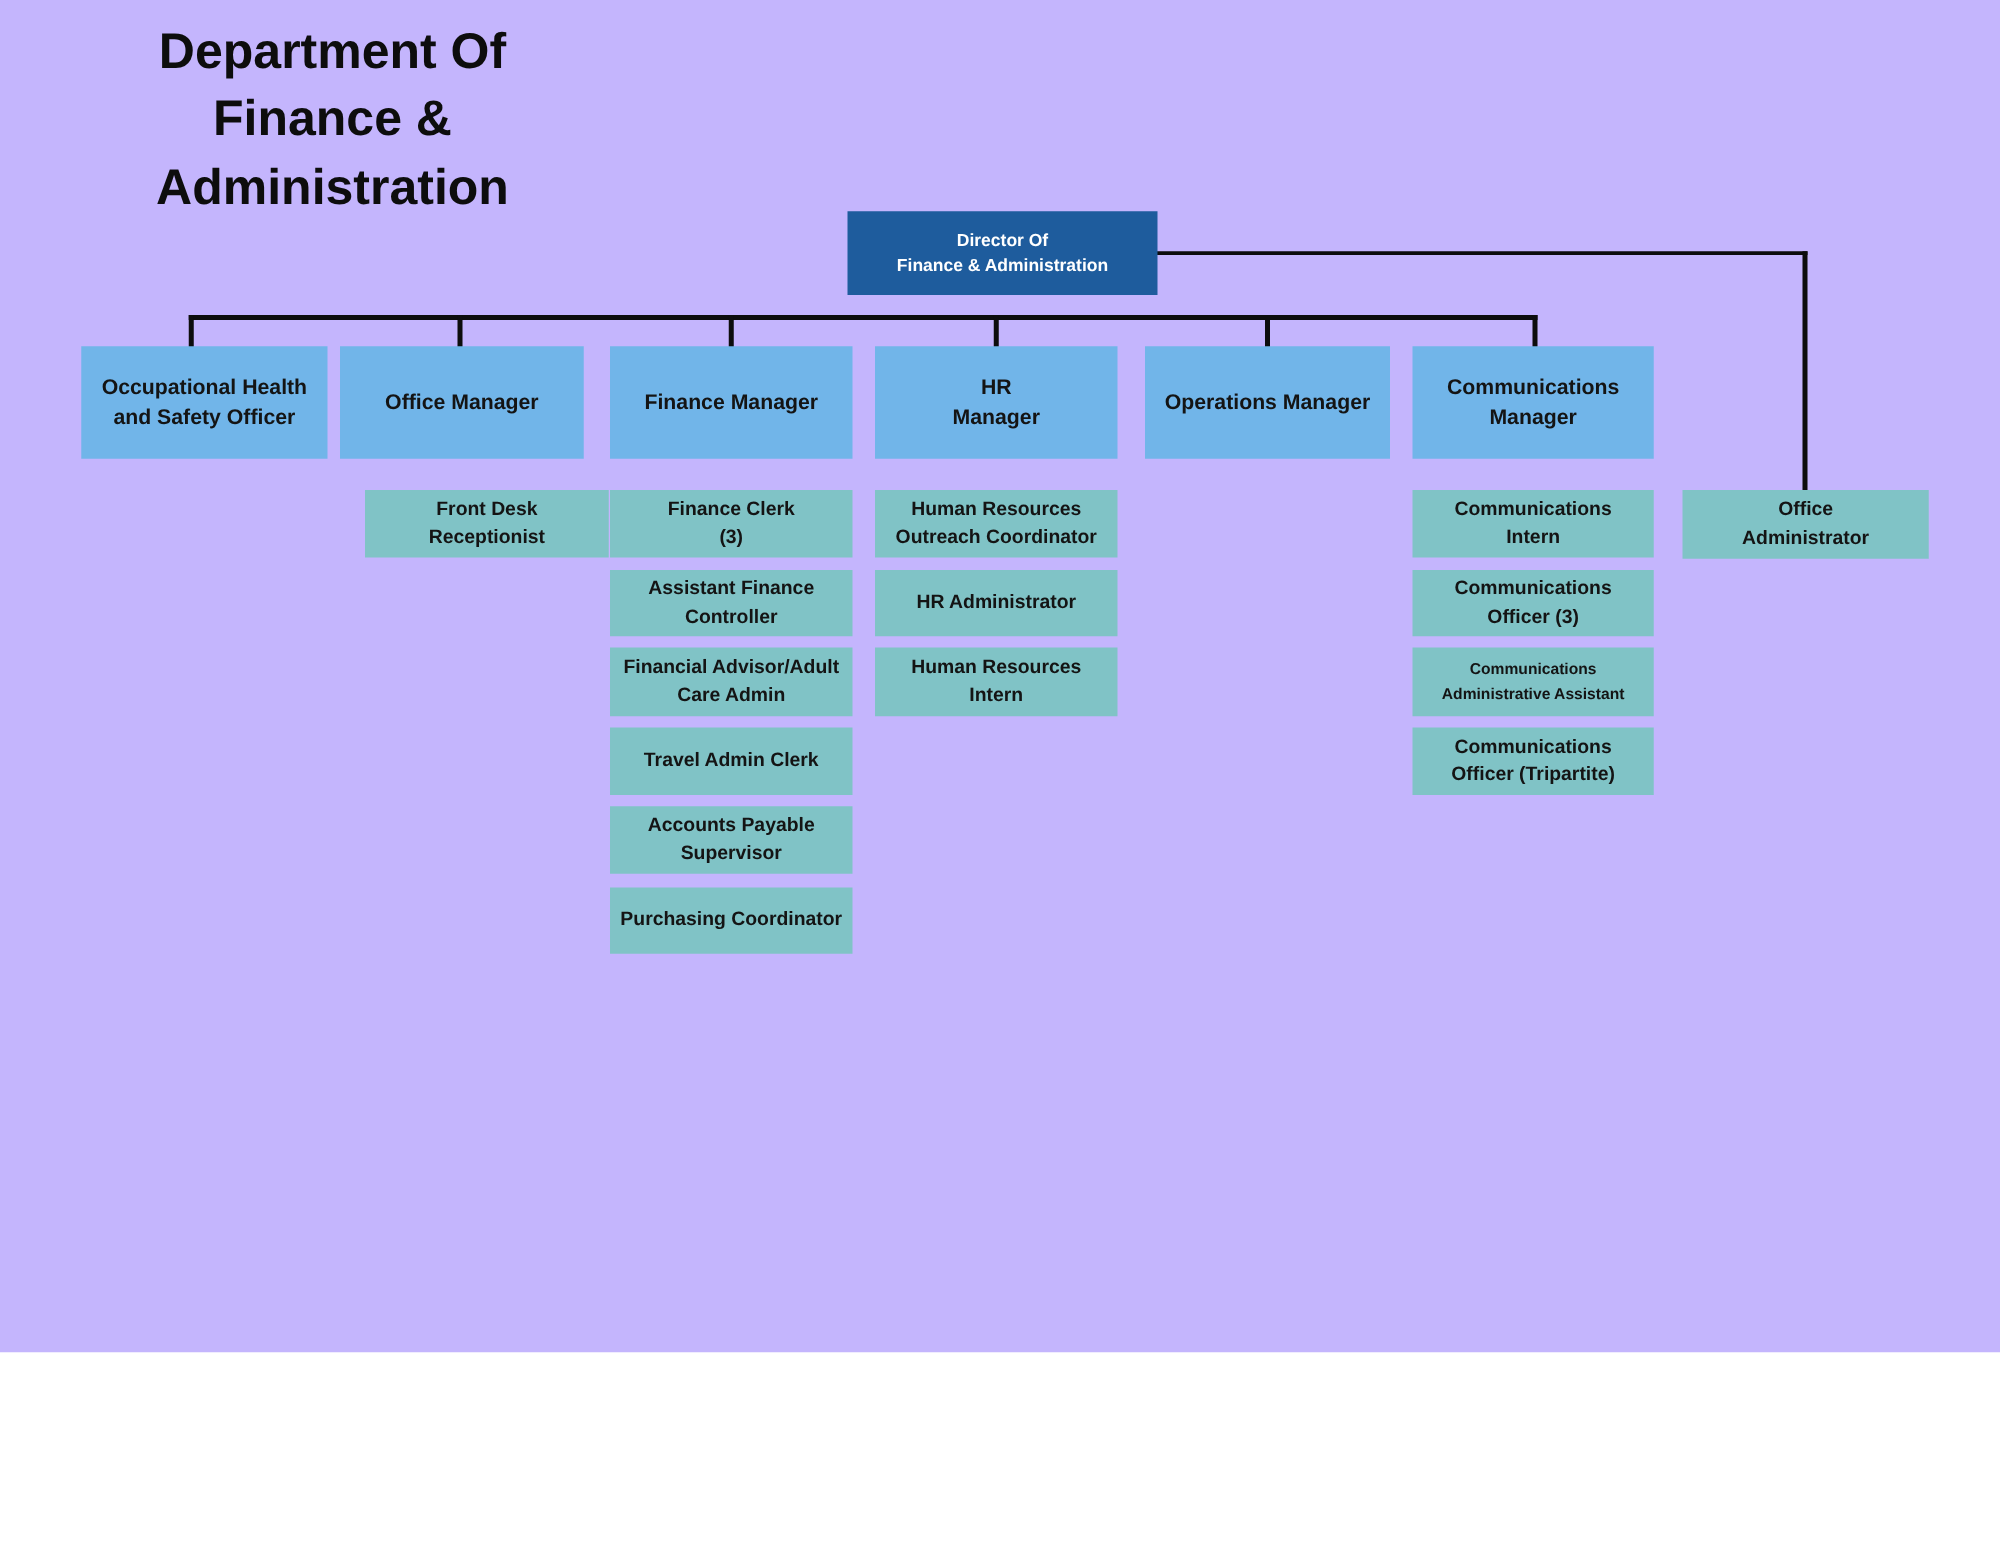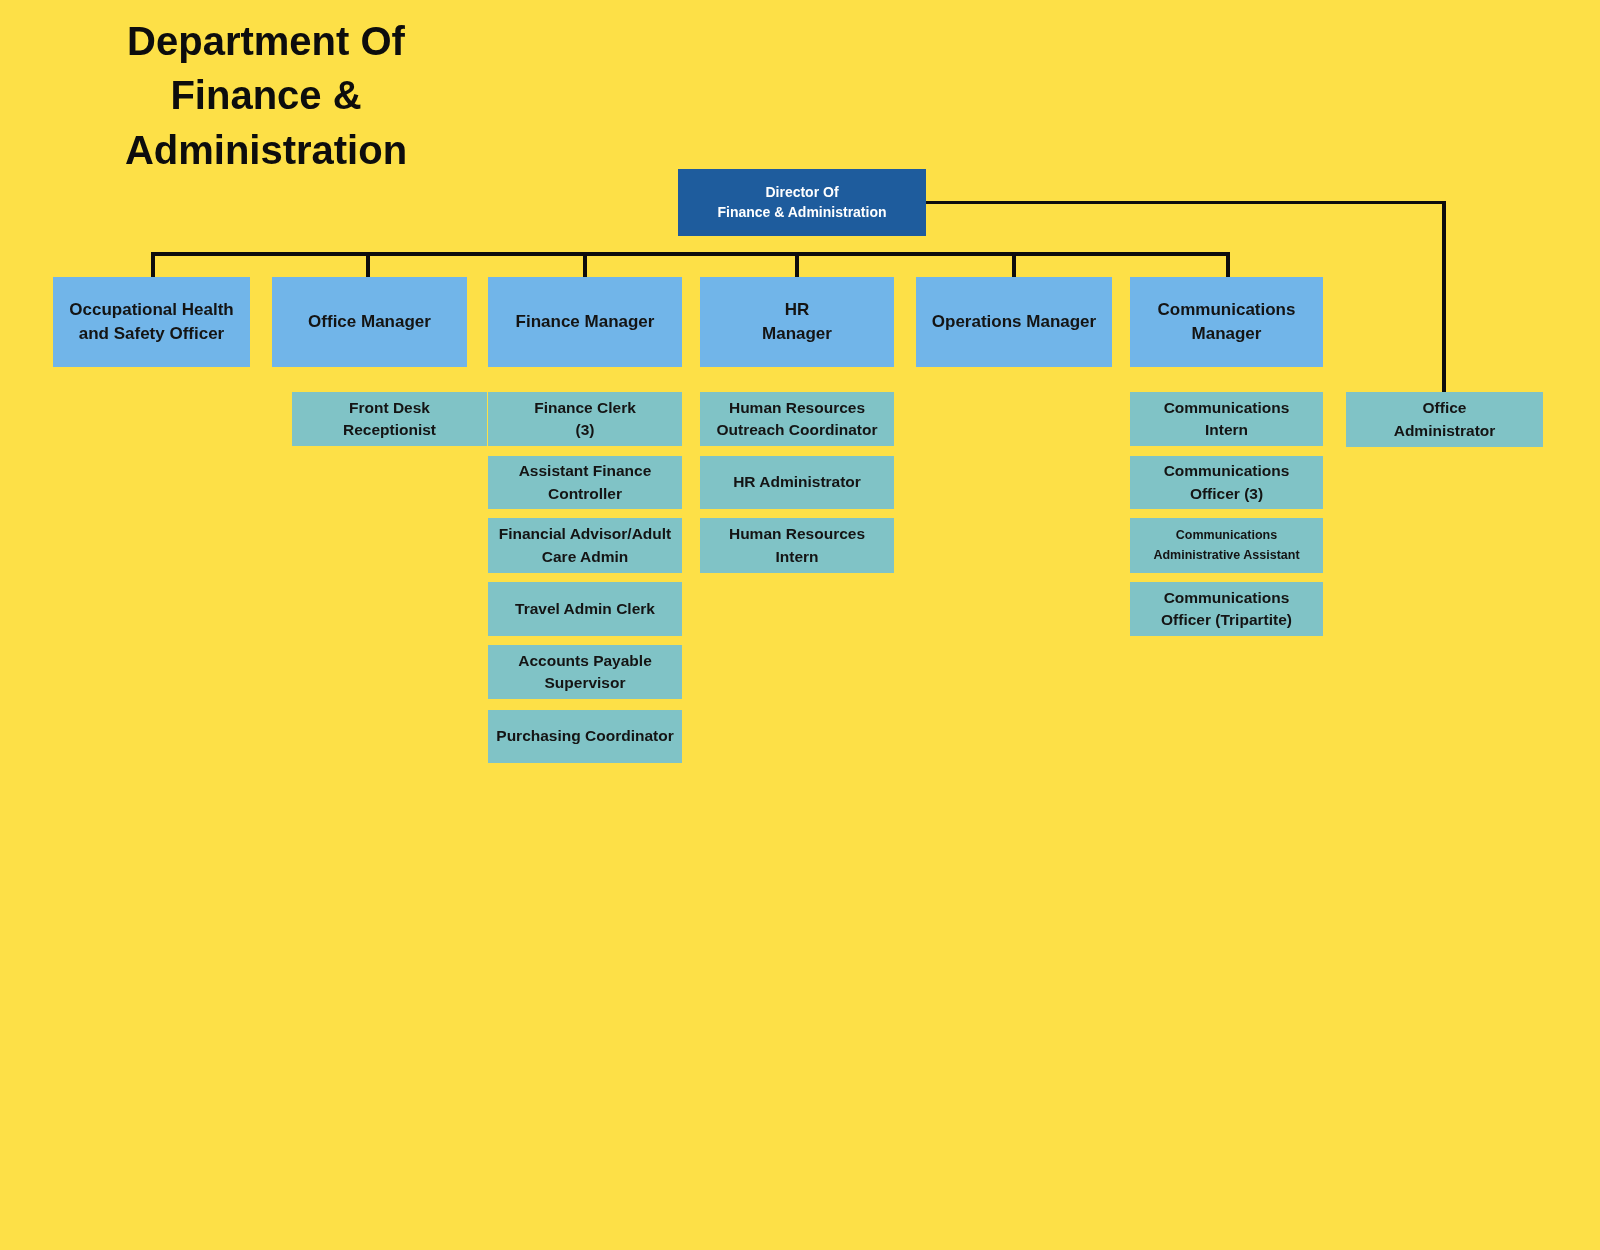--- a/index.html
+++ b/index.html
@@ -1,20 +1,20 @@
 <!DOCTYPE html>
 <html><head>
 <meta charset="utf-8">
 <style>
   html, body { margin: 0; padding: 0; background: #ffffff; }
   #canvas {
     position: relative;
     width: 1600px;
-    height: 1250px;
-    background: #fde047;
+    height: 1082px;
+    background: #c4b5fd;
     font-family: "Liberation Sans", sans-serif;
     overflow: hidden;
   }
   .title {
     position: absolute;
     left: 27px; top: 14px; width: 478px;
     text-align: center;
     font-size: 40px;
     font-weight: bold;
     color: #0d0d0d;
@@ -58,21 +58,21 @@
   <div class="line" style="left:151px; top:252px; width:4px; height:26px;"></div>
   <div class="line" style="left:366px; top:252px; width:4px; height:26px;"></div>
   <div class="line" style="left:583px; top:252px; width:4px; height:26px;"></div>
   <div class="line" style="left:795px; top:252px; width:4px; height:26px;"></div>
   <div class="line" style="left:1012px; top:252px; width:4px; height:26px;"></div>
   <div class="line" style="left:1226px; top:252px; width:4px; height:26px;"></div>
 
   <div class="node dblue-box" style="left:678px; top:169px; width:248px; height:67px;">Director Of
 Finance &amp; Administration</div>
 
-  <div class="node lblue-box" style="left:53px; top:277px; width:197px; height:90px;">Occupational Health
+  <div class="node lblue-box" style="left:65px; top:277px; width:197px; height:90px;">Occupational Health
 and Safety Officer</div>
   <div class="node lblue-box" style="left:272px; top:277px; width:195px; height:90px;">Office Manager</div>
   <div class="node lblue-box" style="left:488px; top:277px; width:194px; height:90px;">Finance Manager</div>
   <div class="node lblue-box" style="left:700px; top:277px; width:194px; height:90px;">HR
 Manager</div>
   <div class="node lblue-box" style="left:916px; top:277px; width:196px; height:90px;">Operations Manager</div>
   <div class="node lblue-box" style="left:1130px; top:277px; width:193px; height:90px;">Communications
 Manager</div>
 
   <div class="node teal-box" style="left:272px; top:392px; width:195px; height:54px;margin-left:20px;">Front Desk

